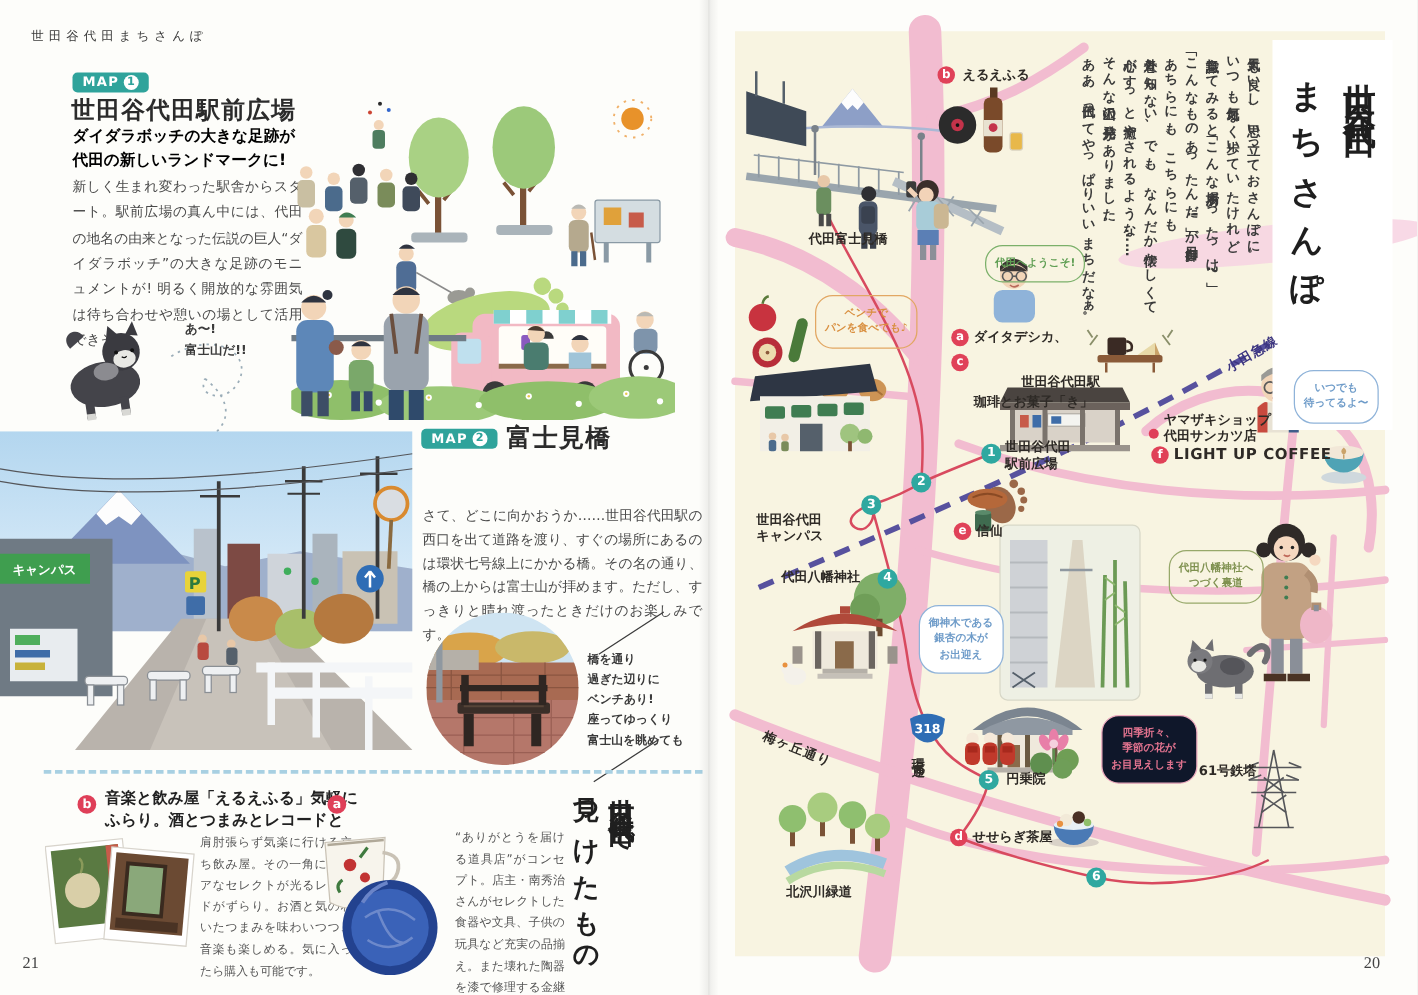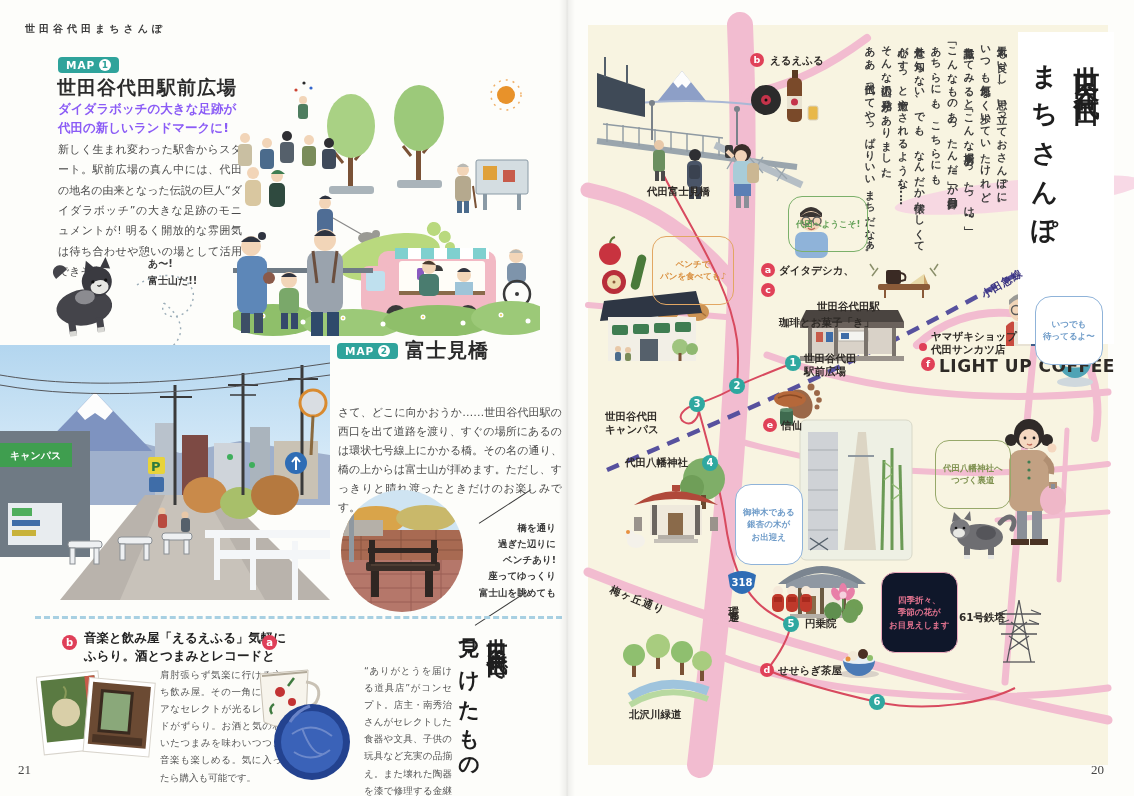--- a/index.html
+++ b/index.html
@@ -8,49 +8,49 @@
   .spread{position:relative;width:1134px;height:796px;background:#fdfdfa;margin:0 auto;overflow:hidden;}
   .page{position:absolute;top:0;height:796px;}
   .page-left{left:0;width:567px;background:#fdfdfa;}
   .page-right{left:567px;width:567px;background:#fdfdfa;}
   .fold{position:absolute;left:559px;top:0;width:16px;height:796px;
         background:linear-gradient(90deg,rgba(0,0,0,0) 0%,rgba(0,0,0,.06) 45%,rgba(0,0,0,.10) 50%,rgba(0,0,0,.05) 60%,rgba(0,0,0,0) 100%);}
   .abs{position:absolute;}
   .pre{white-space:pre-line;}
   .vtext{writing-mode:vertical-rl;}
   
-  .hdr{font-size:10px;font-weight:bold;letter-spacing:4px;color:#3a3a3a;}
+  .hdr{font-size:10px;font-weight:normal;letter-spacing:4px;color:#3a3a3a;}
   .pagenum{font-family:"Liberation Serif","DejaVu Serif",serif;font-size:13px;color:#444;}
   .mapbadge{display:inline-flex;align-items:center;gap:4px;background:#2fa39b;color:#fff;
             border-radius:4px;padding:2px 8px;font-size:10.5px;font-weight:bold;letter-spacing:1px;}
   .mapnum{display:inline-block;width:12px;height:12px;border-radius:50%;background:#fff;color:#2fa39b;
           font-size:9px;line-height:12px;text-align:center;font-weight:bold;}
   .sec-title{font-size:19px;font-weight:800;color:#2b2b2b;letter-spacing:1px;}
-  .sec-sub{font-size:12.5px;font-weight:bold;color:#8b5cf6;line-height:1.5;}
+  .sec-sub{font-size:12.5px;font-weight:bold;color:#000000;line-height:1.5;}
   .sec-body{font-size:11px;color:#4a4a4a;line-height:1.85;text-align:justify;}
   .hand{font-size:10px;font-weight:bold;color:#3b3b3b;line-height:1.7;}
   .divider{border-top:3px dashed #a8d0e2;}
   .letterdot{display:inline-block;width:15px;height:15px;border-radius:50%;background:#df3f58;color:#fff;
              font-size:10px;line-height:15px;text-align:center;font-weight:bold;}
   .item-title{font-size:12.5px;font-weight:800;color:#222;line-height:1.45;}
   .item-body{font-size:9.5px;color:#555;line-height:1.8;text-align:justify;}
   .found-title{font-size:21px;font-weight:800;color:#1f1f1f;letter-spacing:5px;line-height:28px;}
   .slash{position:absolute;width:62px;border-top:1.2px solid #3a3a3a;}
   .circle-photo{border-radius:50%;overflow:hidden;}
   
   .rtitle{background:#fff;font-size:26px;font-weight:800;color:#1e1e1e;letter-spacing:9px;
           line-height:42px;padding:14px 6px 10px 6px;text-align:start;}
   .intro{font-size:10.5px;font-weight:600;color:#3a3a3a;line-height:16.5px;letter-spacing:1px;}
   .mlabel{font-size:10.5px;font-weight:bold;color:#2e2a26;line-height:1.25;}
-  .mlabel-en{font-size:17px;font-weight:800;color:#2e2a26;letter-spacing:.5px;}
+  .mlabel-en{font-size:12px;font-weight:800;color:#2e2a26;letter-spacing:.5px;}
   .stop{width:16px;height:16px;border-radius:50%;background:#2fa8a0;color:#fff;
         font-size:10px;line-height:16px;text-align:center;font-weight:bold;}
   .shopdot{width:14px;height:14px;border-radius:50%;background:#e04158;color:#fff;
            font-size:9.5px;line-height:14px;text-align:center;font-weight:bold;}
-  .bubble{border:1.5px solid;border-radius:14px;padding:21px 7px;font-size:8.5px;font-weight:bold;
+  .bubble{border:1.5px solid;border-radius:14px;padding:8px 7px;font-size:8.5px;font-weight:bold;
           text-align:center;line-height:1.45;background:transparent;}
   .bb-green{color:#5f9e53;border-color:#7bb06a;}
   .bb-orange{color:#d98f3f;border-color:#e2a763;}
   .bb-blue{color:#6f9cc9;border-color:#8fb3d9;background:#fff;border-radius:16px;}
   .bb-olive{color:#7f9150;border-color:#97a86a;}
   .bb-pink{color:#e2738f;border-color:#ecaabe;background:#0f172a;}
   .rot{transform-origin:left top;}
 </style>
 </head>
 <body>
@@ -348,21 +348,21 @@
           <rect x="25" y="72" width="74" height="9" rx="2" fill="#3a2e28"></rect>
           <path d="M30 75 H94" stroke="#574538" stroke-width="1.5"></path>
           <rect x="30" y="81" width="8" height="26" fill="#2f2622"></rect>
             <rect x="84" y="81" width="8" height="26" fill="#2f2622"></rect>
           <rect x="28" y="50" width="6" height="24" fill="#2f2622"></rect>
             <rect x="90" y="50" width="6" height="24" fill="#2f2622"></rect>
         </g>
       </svg>
     </div>
     <div class="slash" style="left:474px;top:506px;transform:rotate(-33deg);"></div>
-    <div class="abs hand pre" style="left:470px;top:520px;width:86px;text-align:right;font-size:9.5px;">橋を通り
+    <div class="abs hand pre" style="left:470px;top:520px;width:86px;text-align:left;font-size:9.5px;">橋を通り
 過ぎた辺りに
 ベンチあり!
 座ってゆっくり
 富士山を眺めても</div>
     <div class="slash" style="left:470px;top:608px;transform:rotate(-33deg);"></div>
 
     <div class="abs divider" style="left:35px;top:616px;width:527px;"></div>
 
     <div class="abs" style="left:62px;top:631px;"><span class="letterdot">b</span></div>
     <div class="abs item-title pre" style="left:84px;top:629px;">音楽と飲み屋「えるえふる」気軽に

